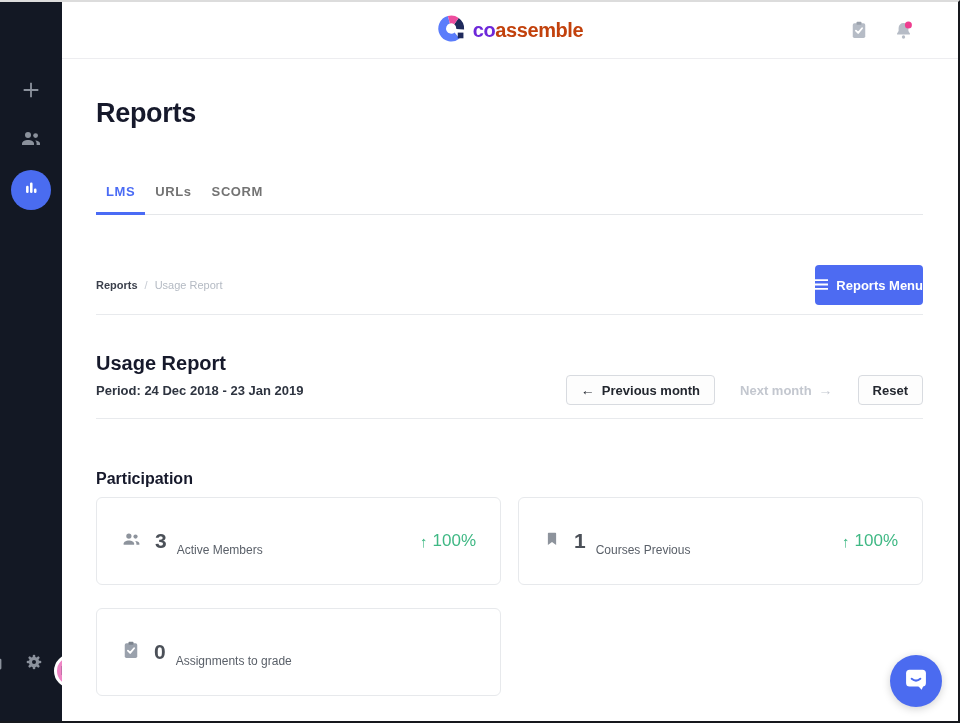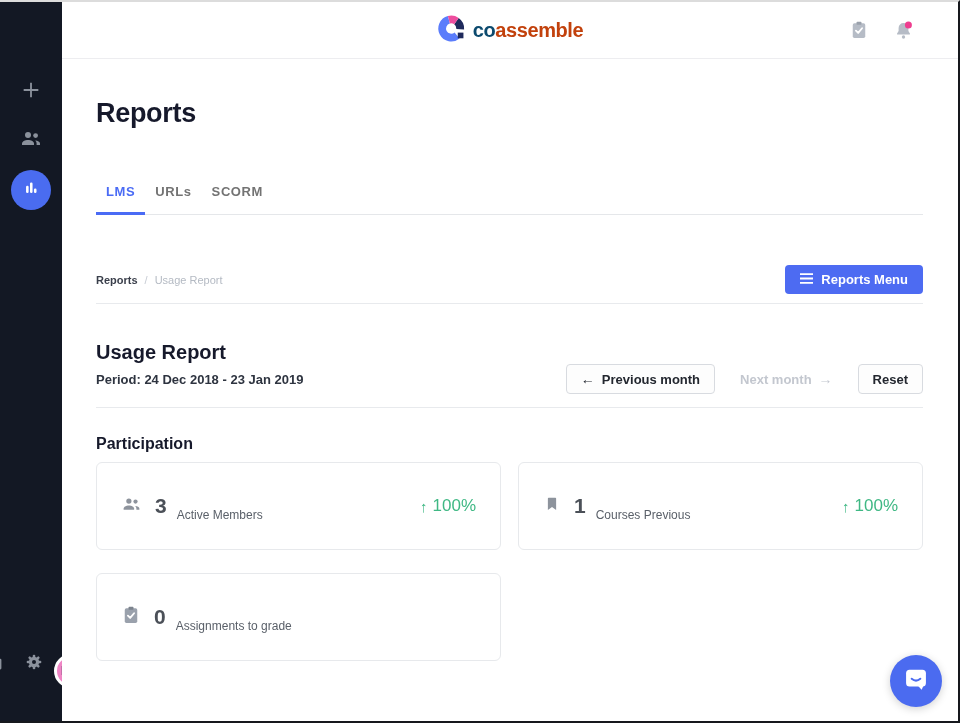--- a/index.html
+++ b/index.html
@@ -18,56 +18,56 @@
   .sb-item.active { background:#4a6cf0; }
   .avatar { width:34px; height:34px; border-radius:50%; background:#ef85c5; border:3px solid #fff;
     display:flex; align-items:center; justify-content:center; font-size:12px; font-weight:800;
     color:#22263a; letter-spacing:.2px; margin-top:4px; cursor:pointer; }
 
   
   .header { position:absolute; left:62px; right:0; top:0; height:57px; background:#fff;
     border-bottom:1px solid #ededf0; display:flex; align-items:center; }
   .logo { position:absolute; left:50%; transform:translateX(-50%); display:flex; align-items:center; gap:7px; }
   .logo-text { font-size:20px; font-weight:800; letter-spacing:-0.4px; }
-  .logo-co { color:#0c4a6e; } .logo-assemble { color:#c2410c; }
+  .logo-co { color:#6d28d9; } .logo-assemble { color:#c2410c; }
   .header-icons { margin-left:auto; display:flex; align-items:center; gap:24px; padding-right:44px; }
   .hicon { position:relative; cursor:pointer; display:flex; }
 
   
   .content { position:absolute; left:62px; right:0; top:57px; bottom:0; padding:0 35px 0 34px; background:#fff; }
   .page-title { margin-top:39px; font-size:27px; font-weight:800; color:#16192b; letter-spacing:-0.3px; }
 
   .tabs { display:flex; margin-top:55px; border-bottom:1px solid #e5e7ea; }
   .tab { padding:0 10px 13px; font-size:13px; font-weight:700; letter-spacing:.6px; color:#737373;
     cursor:pointer; border-bottom:3px solid transparent; margin-bottom:-1px; }
   .tab.active { color:#4a6bf5; border-bottom-color:#4a6bf5; }
 
   .crumb-row { margin-top:50px; display:flex; align-items:center; justify-content:space-between;
     border-bottom:1px solid #e8eaed; padding-bottom:9px; }
   .breadcrumb { font-size:11px; display:flex; gap:7px; align-items:center; }
   .crumb-current { color:#3a3f4b; font-weight:700; }
   .crumb-sep { color:#c7ccd4; }
   .crumb-page { color:#b4bac3; }
-  .menu-btn { background:#4d6bf2; color:#fff; border:none; border-radius:4px; height:29px;
-    padding:0 15px; font-size:13px; font-weight:700; display:flex; align-items:center; gap:8px;
+  .menu-btn { background:#4d6bf2; color:#fff; border:none; border-radius:4px; height:40px;
+    padding:0 0; font-size:13px; font-weight:700; display:flex; align-items:center; gap:8px;
     cursor:pointer; font-family:inherit; }
 
   .report-title { margin-top:37px; font-size:20px; font-weight:800; color:#16192b; }
 
   .period-row { display:flex; align-items:center; justify-content:space-between;
     border-bottom:1px solid #e8eaed; padding-bottom:13px; }
   .period-label { font-size:13px; font-weight:700; color:#2e3440; }
   .period-controls { display:flex; align-items:center; gap:10px; }
   .btn { font-family:inherit; font-size:13px; font-weight:700; color:#23272f; background:#fdfdfd;
     border:1px solid #d8dbe0; border-radius:4px; height:30px; padding:0 14px; cursor:pointer;
     display:flex; align-items:center; gap:7px; }
   .btn.ghost { background:transparent; border-color:transparent; color:#c3c7cf; cursor:default; }
   .arrow-glyph { font-size:14px; }
 
-  .section-title { margin-top:27px; font-size:16px; font-weight:800; color:#16192b; }
+  .section-title { margin-top:51px; font-size:16px; font-weight:800; color:#16192b; }
   .cards { margin-top:9px; display:grid; grid-template-columns:1fr 1fr; gap:23px 17px; }
   .card { height:88px; background:#fff; border:1px solid #e7e9ec; border-radius:6px;
     display:flex; align-items:center; padding:0 24px; }
   .card-left { display:flex; align-items:center; }
   .card-value { font-size:21px; font-weight:800; color:#4b5058; margin:0 10px 0 13px; }
   .card-label { font-size:12px; color:#5a6069;margin-top:17px; }
   .card-change { margin-left:auto; font-size:17px; color:#3fb884; display:flex; align-items:center; gap:5px; }
   .card-change .up { font-size:15px; }
 
   .chat-fab { position:absolute; right:16px; bottom:14px; width:52px; height:52px; border-radius:50%;

